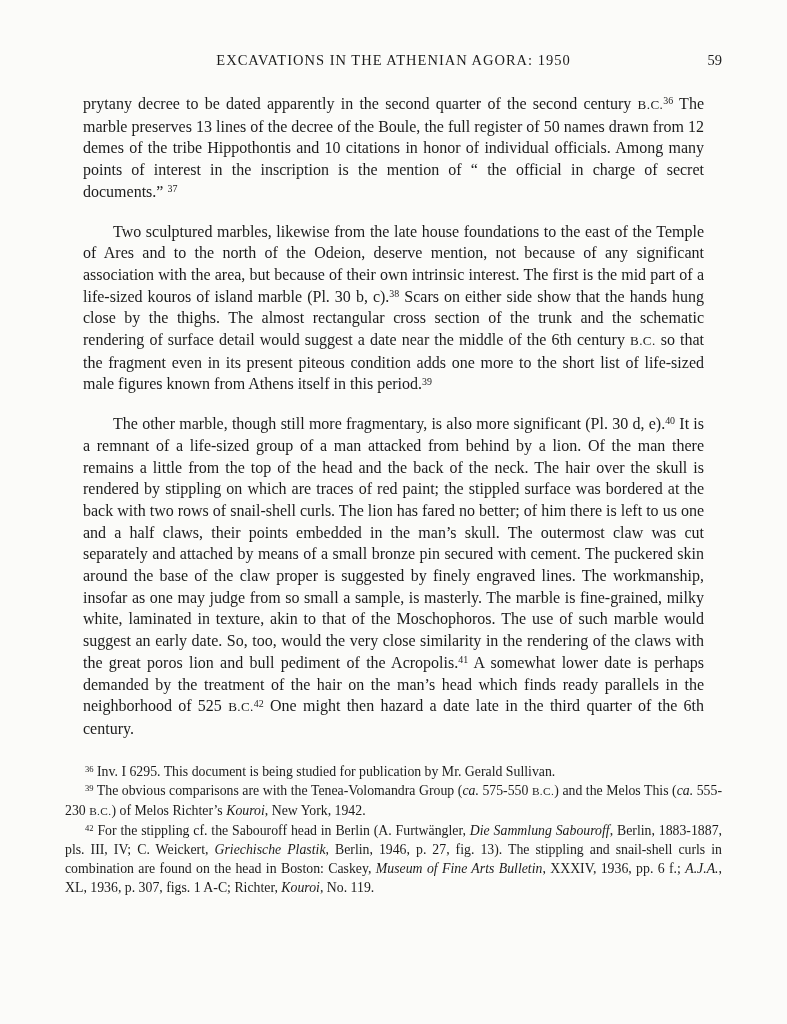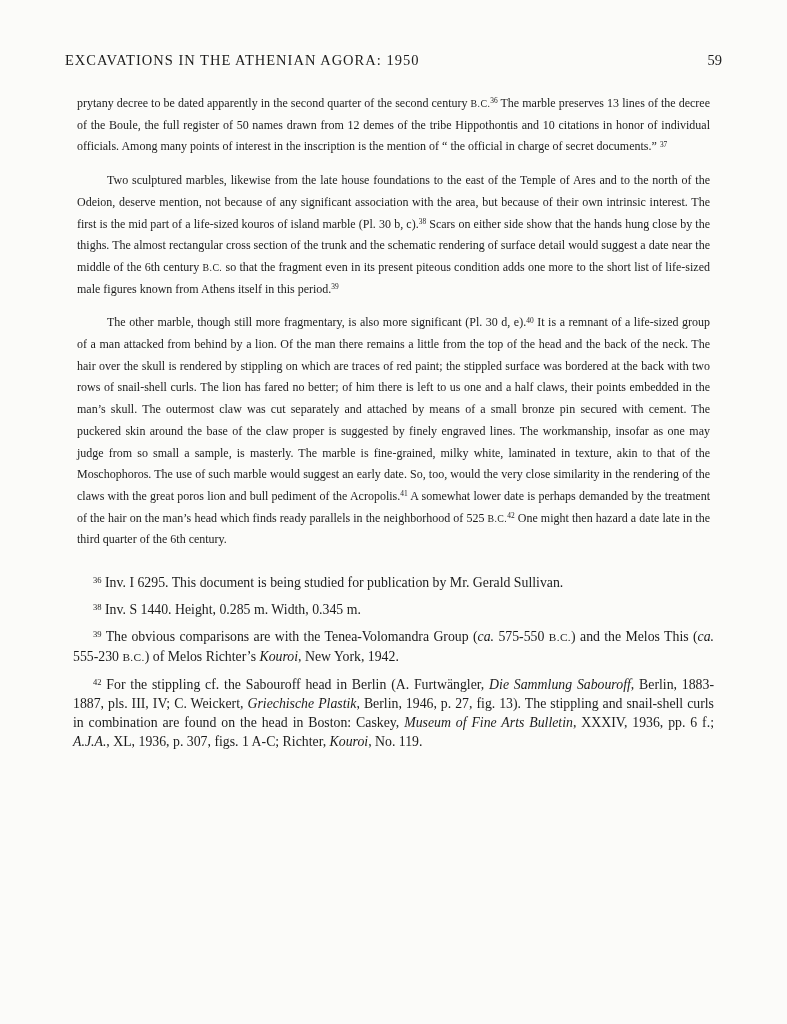--- a/index.html
+++ b/index.html
@@ -15,46 +15,47 @@
   .page{
     width:787px;
     height:1024px;
     box-sizing:border-box;
     background:var(--paper);
     padding:52px 65px 0 65px;
     overflow:hidden;
   }
   .page-header{
     position:relative;
+    text-align:center;
     font-size:14.5px;
     letter-spacing:1px;
     margin-bottom:24px;
     white-space:nowrap;
   }
   .page-number{
     position:absolute;
     right:0;
     top:0;
     letter-spacing:0;
   }
   .article-body p{
-    margin:12px;
-    font-size:12px;
+    margin:18px;
+    font-size:16px;
     line-height:21.7px;
     text-align:justify;
     hyphens:auto;
   }
   .article-body p.indent{
     text-indent:30px;
   }
   .footnotes{
     margin-top:22px;
   }
   .footnotes p{
-    margin:8px;
+    margin:0;
     font-size:13.8px;
     line-height:19px;
     text-align:justify;
     text-indent:20px;
     hyphens:auto;
   }
   sup{
     font-size:62%;
     line-height:0;
     vertical-align:baseline;
@@ -77,17 +78,16 @@
   </header>
 
   <main class="article-body">
       <p class=""><span>prytany decree to be dated apparently in the second quarter of the second century </span><span class="sc">B.C.</span><sup>36</sup><span> The marble preserves 13 lines of the decree of the Boule, the full register of 50 names drawn from 12 demes of the tribe Hippothontis and 10 citations in honor of individual officials. Among many points of interest in the inscription is the mention of “ the official in charge of secret documents.” </span><sup>37</sup></p>
       <p class="indent"><span>Two sculptured marbles, likewise from the late house foundations to the east of the Temple of Ares and to the north of the Odeion, deserve mention, not because of any significant association with the area, but because of their own intrinsic interest. The first is the mid part of a life-sized kouros of island marble (Pl. 30 b, c).</span><sup>38</sup><span> Scars on either side show that the hands hung close by the thighs. The almost rectangular cross section of the trunk and the schematic rendering of surface detail would suggest a date near the middle of the 6th century </span><span class="sc">B.C.</span><span> so that the fragment even in its present piteous condition adds one more to the short list of life-sized male figures known from Athens itself in this period.</span><sup>39</sup></p>
       <p class="indent"><span>The other marble, though still more fragmentary, is also more significant (Pl. 30 d, e).</span><sup>40</sup><span> It is a remnant of a life-sized group of a man attacked from behind by a lion. Of the man there remains a little from the top of the head and the back of the neck. The hair over the skull is rendered by stippling on which are traces of red paint; the stippled surface was bordered at the back with two rows of snail-shell curls. The lion has fared no better; of him there is left to us one and a half claws, their points embedded in the man’s skull. The outermost claw was cut separately and attached by means of a small bronze pin secured with cement. The puckered skin around the base of the claw proper is suggested by finely engraved lines. The workmanship, insofar as one may judge from so small a sample, is masterly. The marble is fine-grained, milky white, laminated in texture, akin to that of the Moschophoros. The use of such marble would suggest an early date. So, too, would the very close similarity in the rendering of the claws with the great poros lion and bull pediment of the Acropolis.</span><sup>41</sup><span> A somewhat lower date is perhaps demanded by the treatment of the hair on the man’s head which finds ready parallels in the neighborhood of 525 </span><span class="sc">B.C.</span><sup>42</sup><span> One might then hazard a date late in the third quarter of the 6th century.</span></p>
     </main>
 
   <footer class="footnotes">
       <p><sup>36</sup><span> Inv. I 6295. This document is being studied for publication by Mr. Gerald Sullivan.</span></p>
-      <p><sup>38</sup><span> Inv. S 1440. Height, 0.285 m. Width, 0.345 m.</span></p>
       <p><sup>39</sup><span> The obvious comparisons are with the Tenea-Volomandra Group (</span><i>ca.</i><span> 575-550 </span><span class="sc">B.C.</span><span>) and the Melos This (</span><i>ca.</i><span> 555-230 </span><span class="sc">B.C.</span><span>) of Melos Richter’s </span><i>Kouroi</i><span>, New York, 1942.</span></p>
       <p><sup>42</sup><span> For the stippling cf. the Sabouroff head in Berlin (A. Furtwängler, </span><i>Die Sammlung Sabouroff</i><span>, Berlin, 1883-1887, pls. III, IV; C. Weickert, </span><i>Griechische Plastik</i><span>, Berlin, 1946, p. 27, fig. 13). The stippling and snail-shell curls in combination are found on the head in Boston: Caskey, </span><i>Museum of Fine Arts Bulletin</i><span>, XXXIV, 1936, pp. 6 f.; </span><i>A.J.A.</i><span>, XL, 1936, p. 307, figs. 1 A-C; Richter, </span><i>Kouroi</i><span>, No. 119.</span></p>
     </footer>
 </div>
 
 </body></html>

